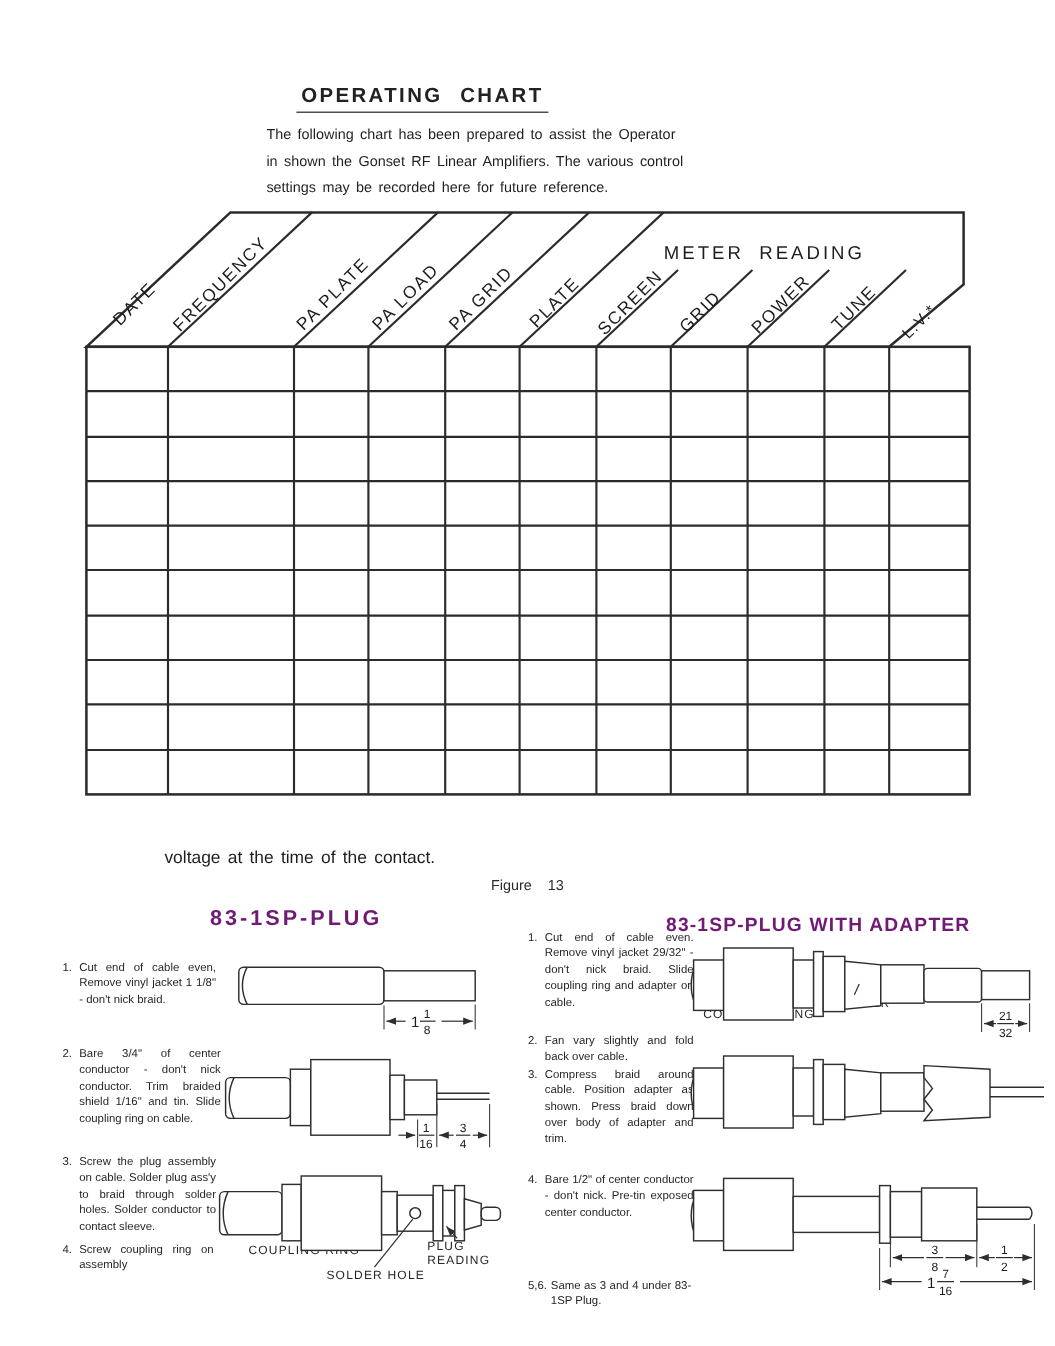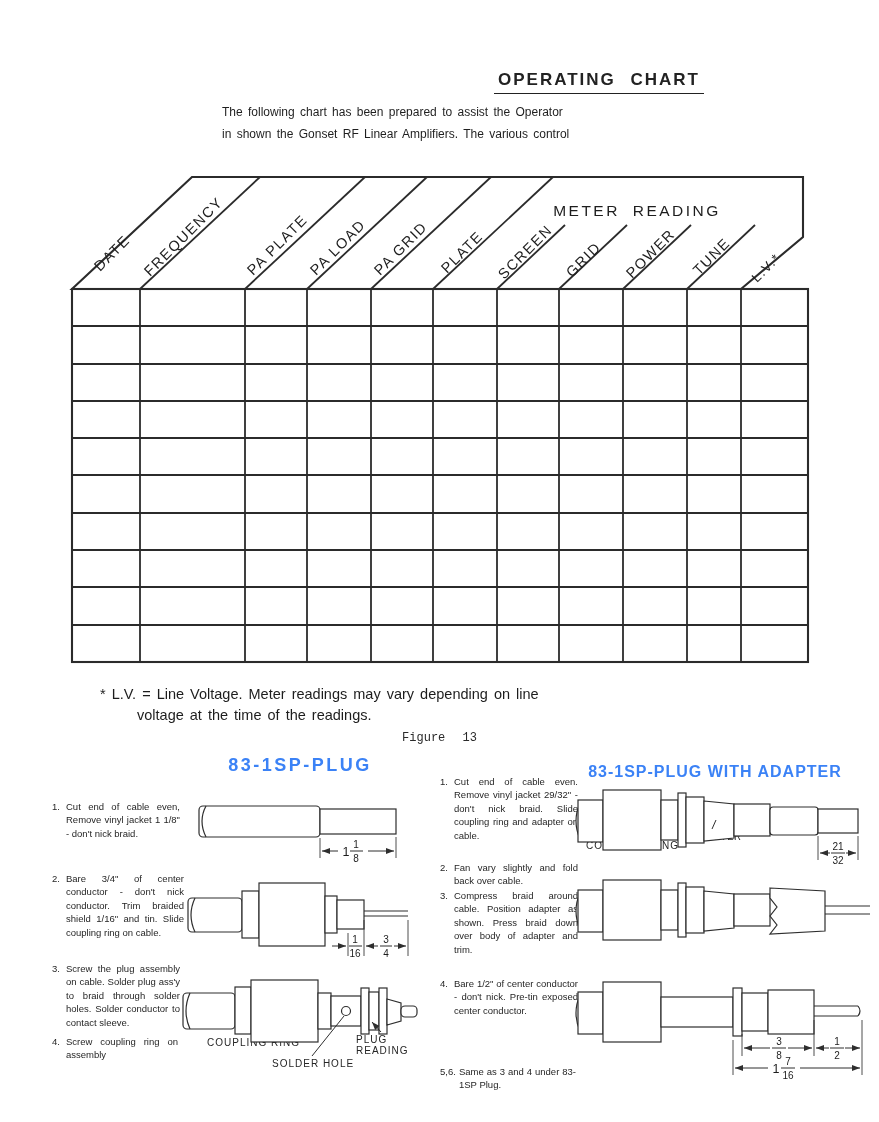--- a/index.html
+++ b/index.html
@@ -3,31 +3,31 @@
 <meta charset="utf-8">
 <style>
   * { margin:0; padding:0; box-sizing:border-box; }
   html,body { background:#ffffff; }
   .page {
     position:relative; width:879px; height:1122px; background:#fff;
     font-family:"Liberation Sans", sans-serif; color:#1d1d1d; overflow:hidden;
   }
   .abs { position:absolute; }
   .doc-title {
-    top:70px; left:0; width:704px; text-align:right;
+    top:70px; left:0; width:704px; text-align:center;
     font-size:17px; letter-spacing:2px; word-spacing:8px; font-weight:bold; color:#222;
   }
   .doc-title span { display:inline-block; border-bottom:1.6px solid #222; padding:0 4px 3px 4px; }
   .intro { top:101px; left:222px; width:470px; font-size:12px; line-height:22px; word-spacing:2px; color:#1f1f1f; }
   .footnote1 { top:686px; left:100px; font-size:14.5px; word-spacing:2px; }
   .footnote2 { top:707px; left:137px; font-size:14.5px; word-spacing:2px; }
   .figcap { left:0; width:879px; text-align:center; font-size:12px; word-spacing:10px; color:#2a2a2a; }
-  .fig13 { top:731px;font-family:Liberation Mono, monospace; }
+  .fig13 { top:731px; }
   .fig14 { top:1066px; }
-  .panel-title { font-weight:bold; color:#3b82f6; text-align:center; }
+  .panel-title { font-weight:bold; color:#701a75; }
   .panel-title.left  { top:755px; left:175px; width:250px; font-size:18px; letter-spacing:2.5px; word-spacing:2px; }
   .panel-title.right { top:763px; left:555px; width:320px; font-size:16px; letter-spacing:1px; }
   .step { position:absolute; font-size:9.5px; line-height:1.42; text-align:justify; color:#262626; padding-left:14px; }
   .step .step-no { position:absolute; left:0; top:0; }
   .step.wide-no { padding-left:19px;margin-top:41px; }
   .part-label { position:absolute; font-size:10px; letter-spacing:1px; color:#262626; }
   .part-label.small { font-size:9.5px; letter-spacing:0.5px; }
   svg { position:absolute; overflow:visible; }
   svg text { font-family:"Liberation Sans", sans-serif; fill:#1d1d1d; }
   .colhead { font-size:14.5px; letter-spacing:1.5px; }
@@ -45,20 +45,21 @@
 <body>
 
 <div class="page">
 
   <div class="abs doc-title">
     <span>OPERATING CHART</span>
   </div>
   <div class="abs intro">
     <div>The following chart has been prepared to assist the Operator</div>
     <div>in shown the Gonset RF Linear Amplifiers. The various control</div>
+    <div>settings may be recorded here for future reference.</div>
   </div>
 
   <svg class="abs" style="left:0;top:0" width="879" height="740" viewBox="0 0 879 740">
 
     <g>
       <polygon class="tline outer" points="72,289 192,177 803,177 803,237 741,289" fill="#fff"></polygon>
 
       <line class="tline" x1="140" y1="289" x2="260" y2="177"></line>
       <line class="tline" x1="245" y1="289" x2="365" y2="177"></line>
       <line class="tline" x1="307" y1="289" x2="427" y2="177"></line>
@@ -101,22 +102,21 @@
       <line class="tline" x1="371" y1="289" x2="371" y2="662"></line>
       <line class="tline" x1="433" y1="289" x2="433" y2="662"></line>
       <line class="tline" x1="497" y1="289" x2="497" y2="662"></line>
       <line class="tline" x1="559" y1="289" x2="559" y2="662"></line>
       <line class="tline" x1="623" y1="289" x2="623" y2="662"></line>
       <line class="tline" x1="687" y1="289" x2="687" y2="662"></line>
       <line class="tline" x1="741" y1="289" x2="741" y2="662"></line>
     </g>
   </svg>
 
-  <div class="abs footnote1">* L.V. = Line Voltage. Meter readings may vary depending on line</div>
-  <div class="abs footnote2">voltage at the time of the readings.</div>
+  <div class="abs footnote2">voltage at the time of the contact.</div>
   <div class="abs figcap fig13">Figure 13</div>
 
   <div class="abs panel-title left">83-1SP-PLUG</div>
   <div class="abs panel-title right">83-1SP-PLUG WITH ADAPTER</div>
 
   <div class="step" style="left:52px;top:800px;width:128px">
     <span class="step-no">1.</span>
     <span>Cut end of cable even, Remove vinyl jacket 1 1/8" - don't nick braid.</span>
   </div>
   <div class="step" style="left:52px;top:872px;width:132px">

